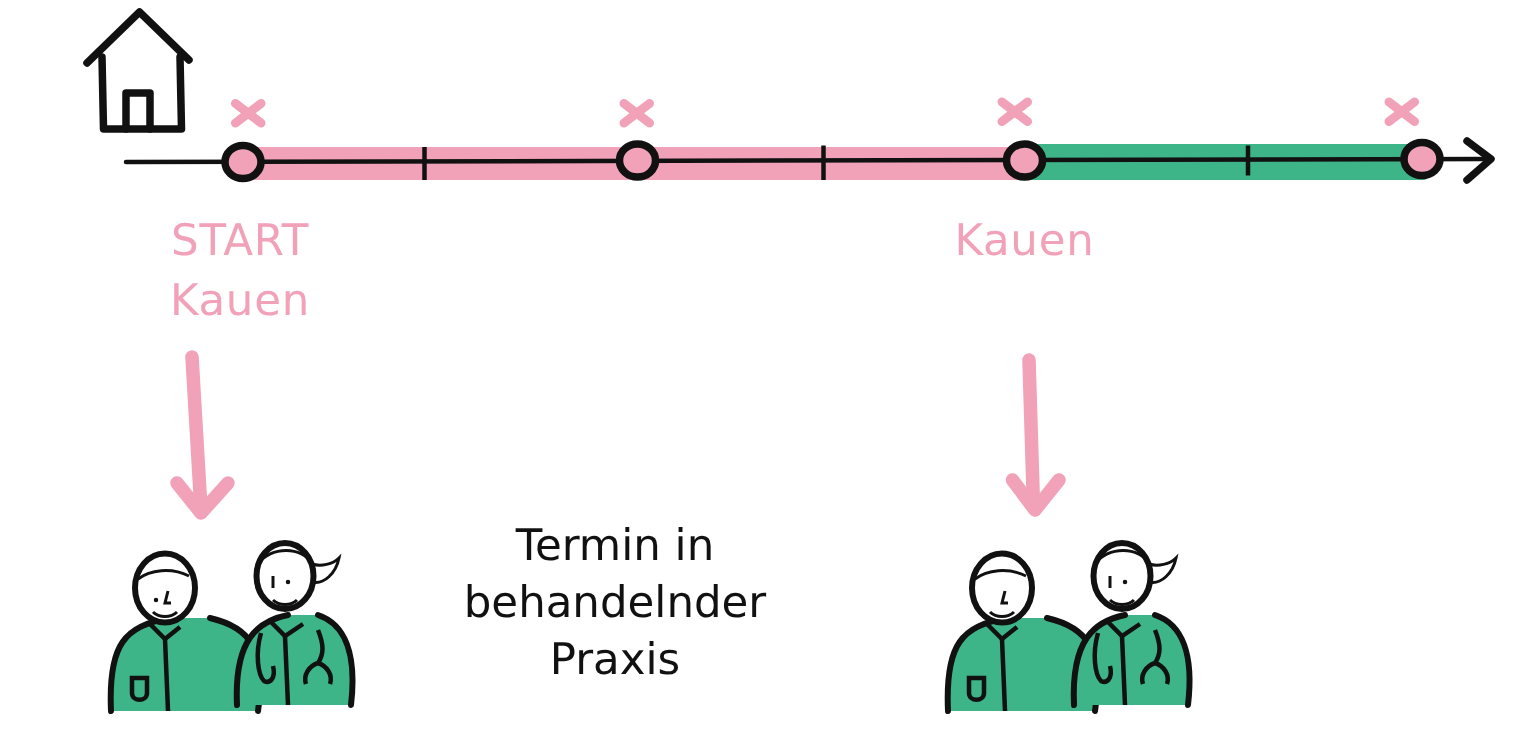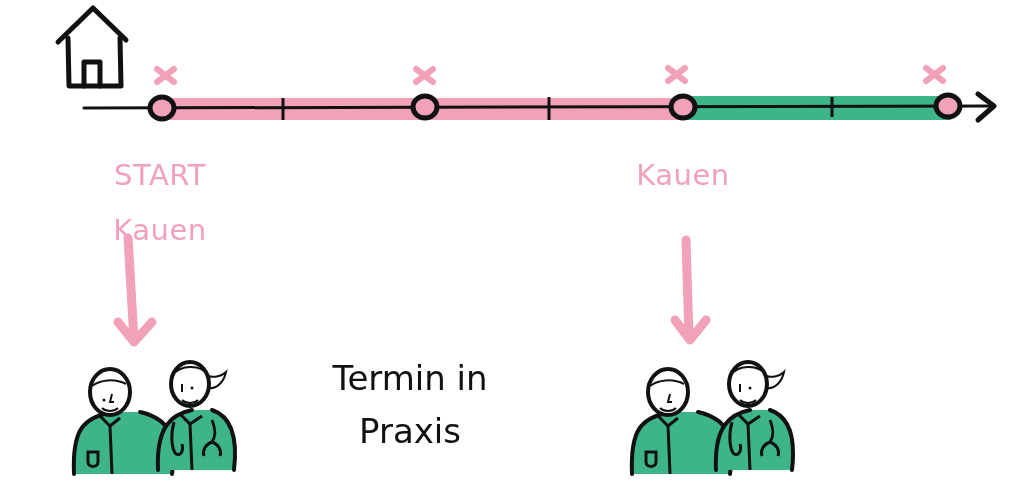--- a/index.html
+++ b/index.html
@@ -1,20 +1,20 @@
 <!DOCTYPE html>
 <html><head>
 <meta charset="utf-8">
 <style>
   html,body{margin:0;padding:0;background:#fff;}
   body{width:1023px;height:490px;position:relative;overflow:hidden;font-family:"Liberation Sans",sans-serif;}
   svg{position:absolute;left:0;top:0;}
   .label{position:absolute;text-align:center;font-family:"DejaVu Sans",sans-serif;color:#F1A1B8;font-size:29px;line-height:40px;letter-spacing:0.5px;}
-  .center-text{position:absolute;text-align:center;font-family:"DejaVu Sans",sans-serif;color:#111;font-size:34px;line-height:38px;}
-  .label span,.center-text span{display:block;margin-top:15px;}
+  .center-text{position:absolute;text-align:center;font-family:"DejaVu Sans",sans-serif;color:#111;font-size:29px;line-height:38px;}
+  .label span,.center-text span{display:block;}
 </style>
 </head>
 <body>
 
 <svg width="1023" height="490" viewBox="0 0 1023 490">
 
   <g fill="none" stroke="#111" stroke-width="5" stroke-linecap="round" stroke-linejoin="round">
     <path d="M58 42 L93 8 L126 40"></path>
     <path d="M68 38 L69 86 L121 86 L120 38"></path>
     <path d="M84 86 L84 62 L100 62 L100 86"></path>
@@ -126,14 +126,15 @@
   <span>START</span>
   <span>Kauen</span>
 </div>
 
 <div class="label" style="left:603px;top:140px;width:160px;">
   <span>Kauen</span>
 </div>
 
 <div class="center-text" style="left:270px;top:344px;width:280px;">
   <span>Termin in</span>
+  <span>behandelnder</span>
   <span>Praxis</span>
 </div>
 
 </body></html>

